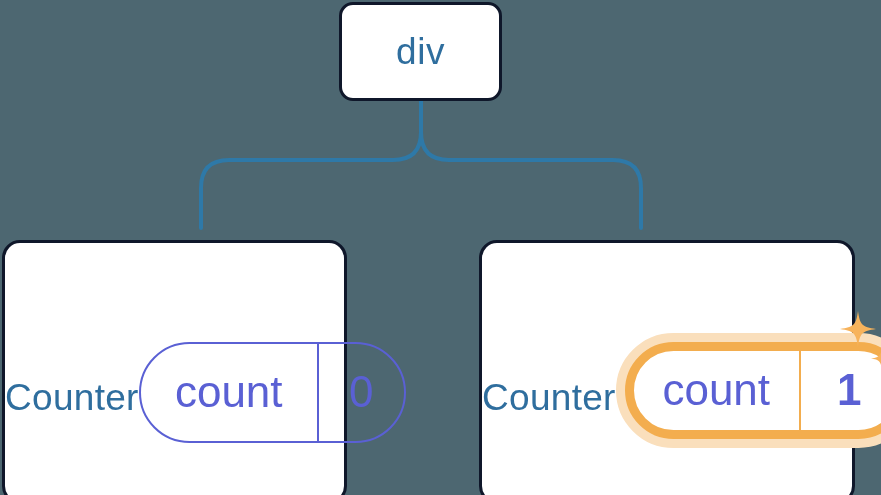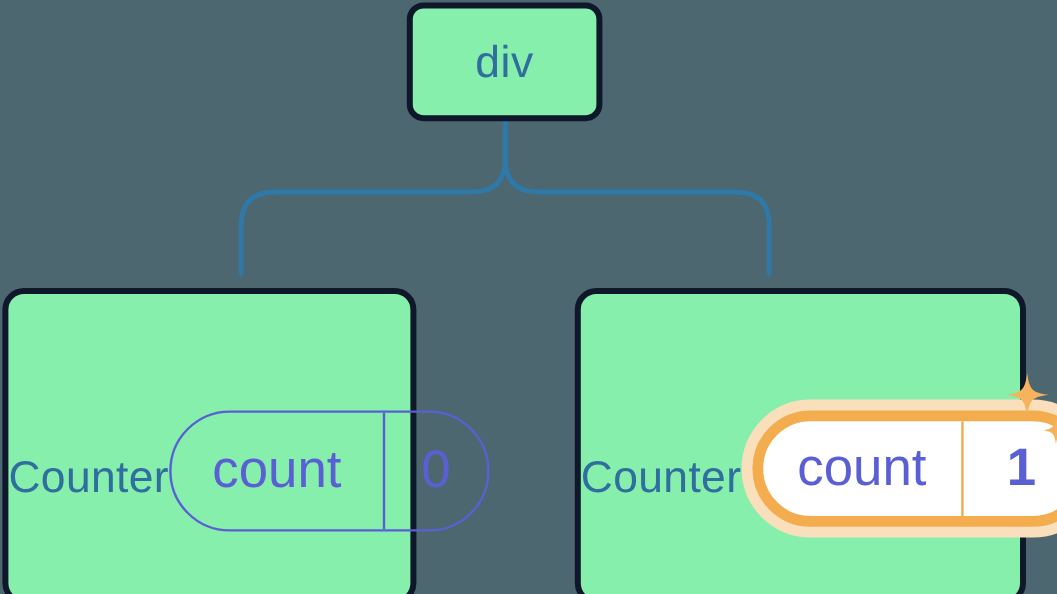--- a/index.html
+++ b/index.html
@@ -22,22 +22,22 @@
     position: absolute;
     left: 0;
     top: 0;
     width: 881px;
     height: 495px;
   }
 
   
   .node-card {
     position: absolute;
-    background: #86efac;
-    border: 5px solid #0f172a;
+    background: #ffffff;
+    border: 3px solid #0f172a;
     border-radius: 16px;
     box-sizing: border-box;
   }
   .root-card {
     left: 339px;
     top: 2px;
     width: 163px;
     height: 99px;
     border-radius: 14px;
     display: flex;

